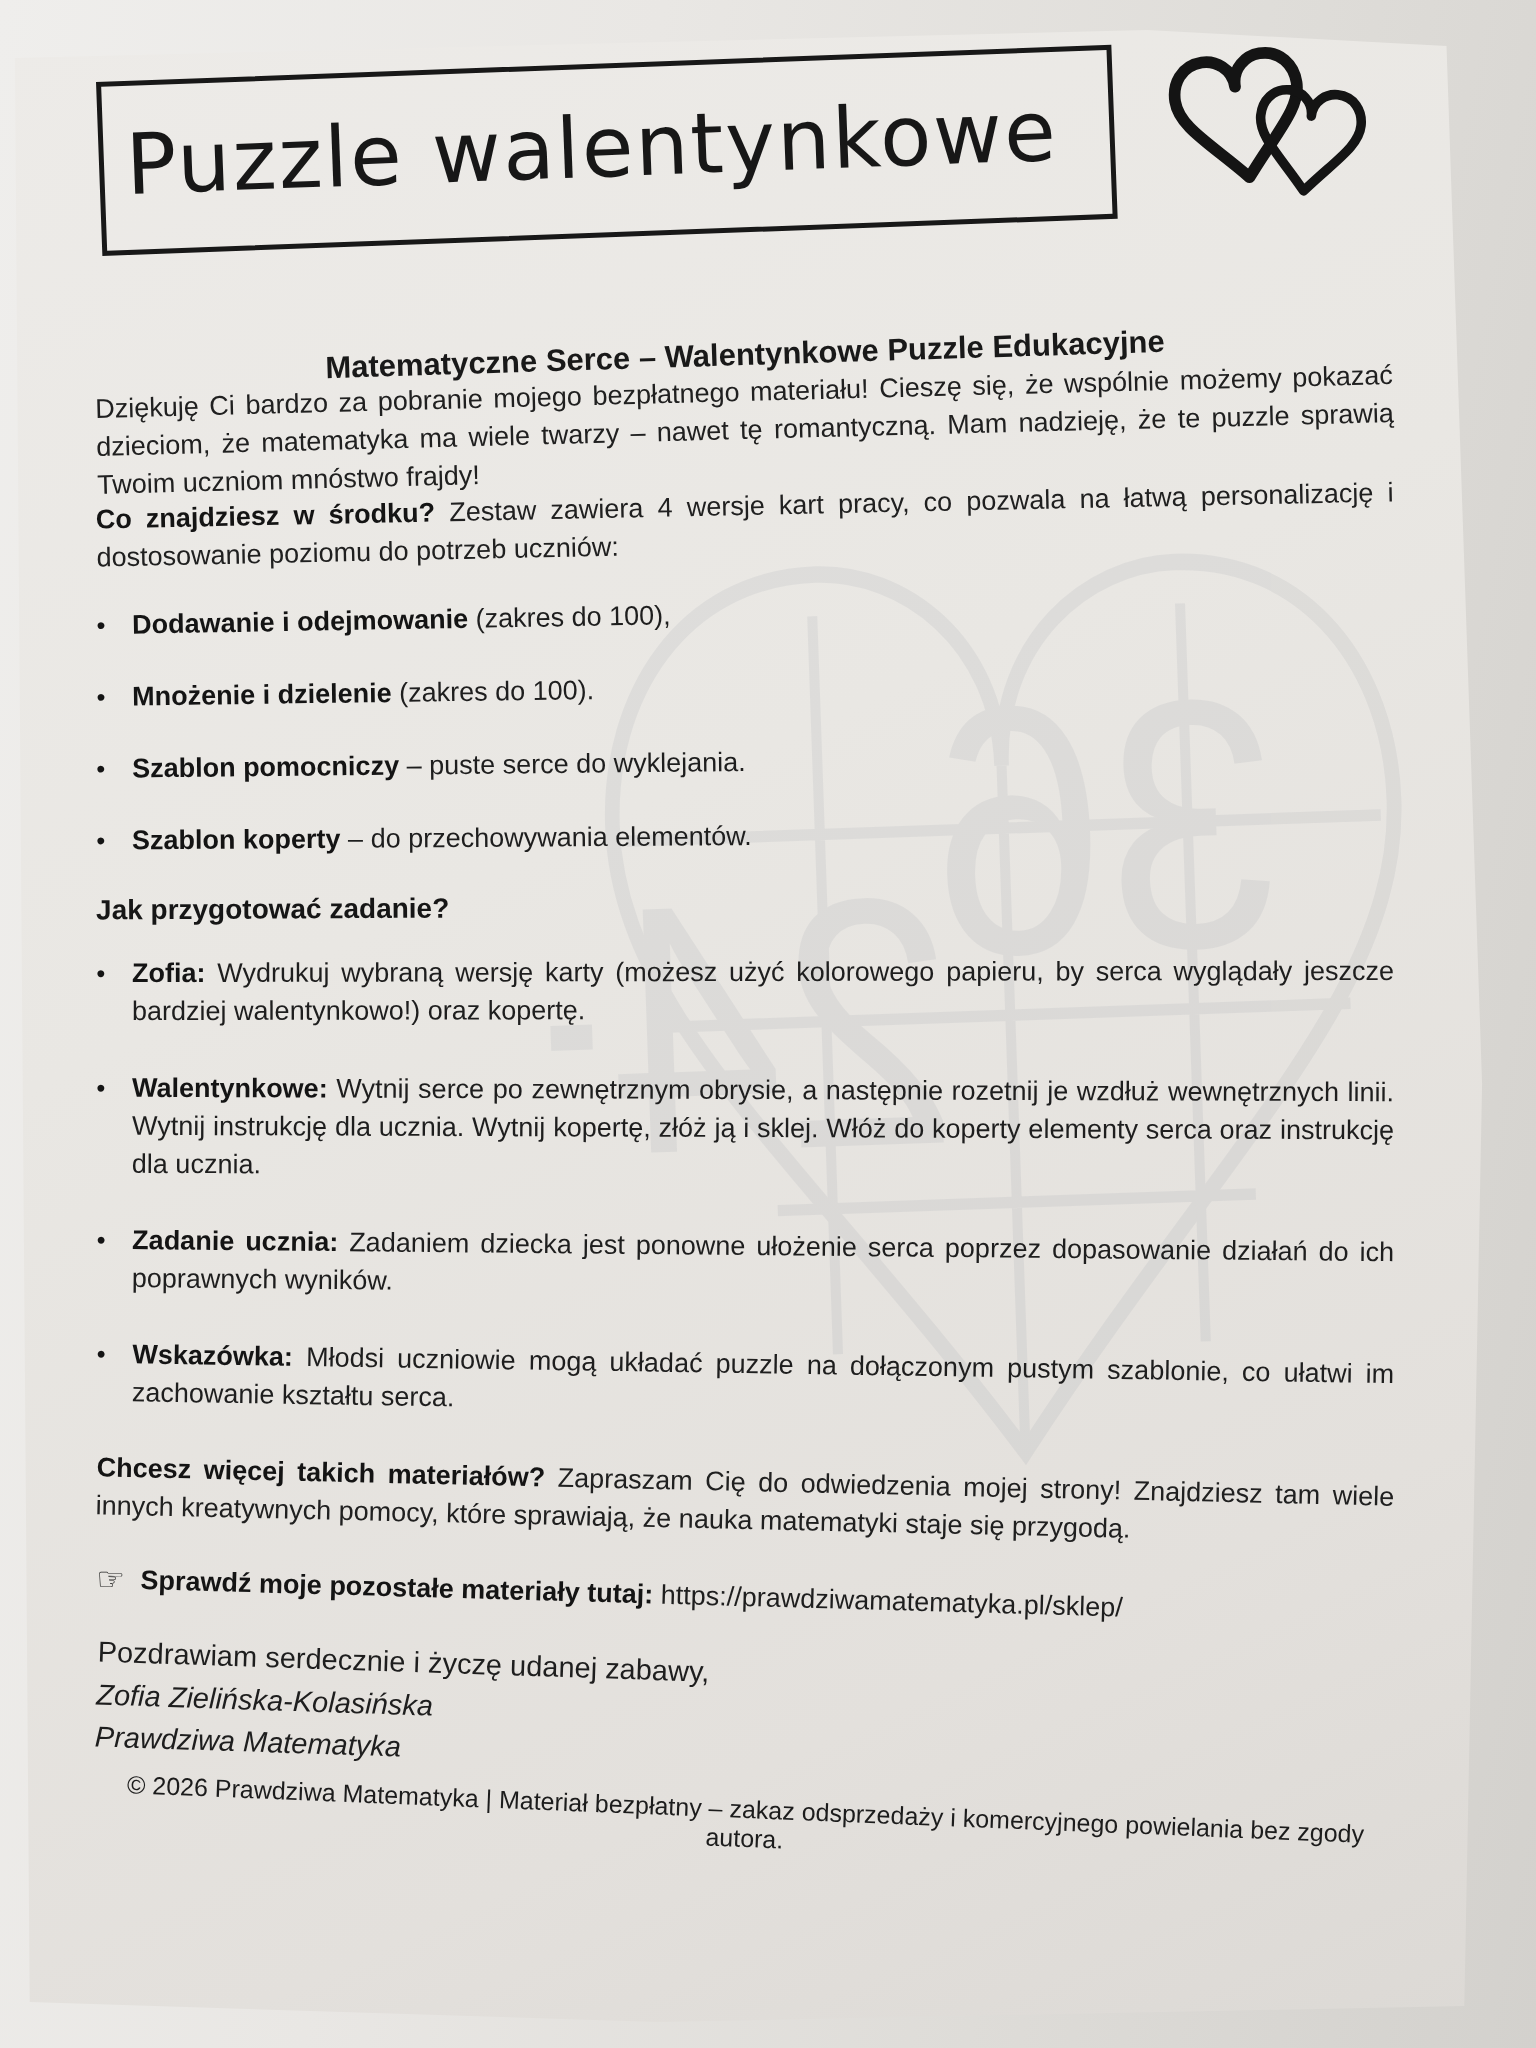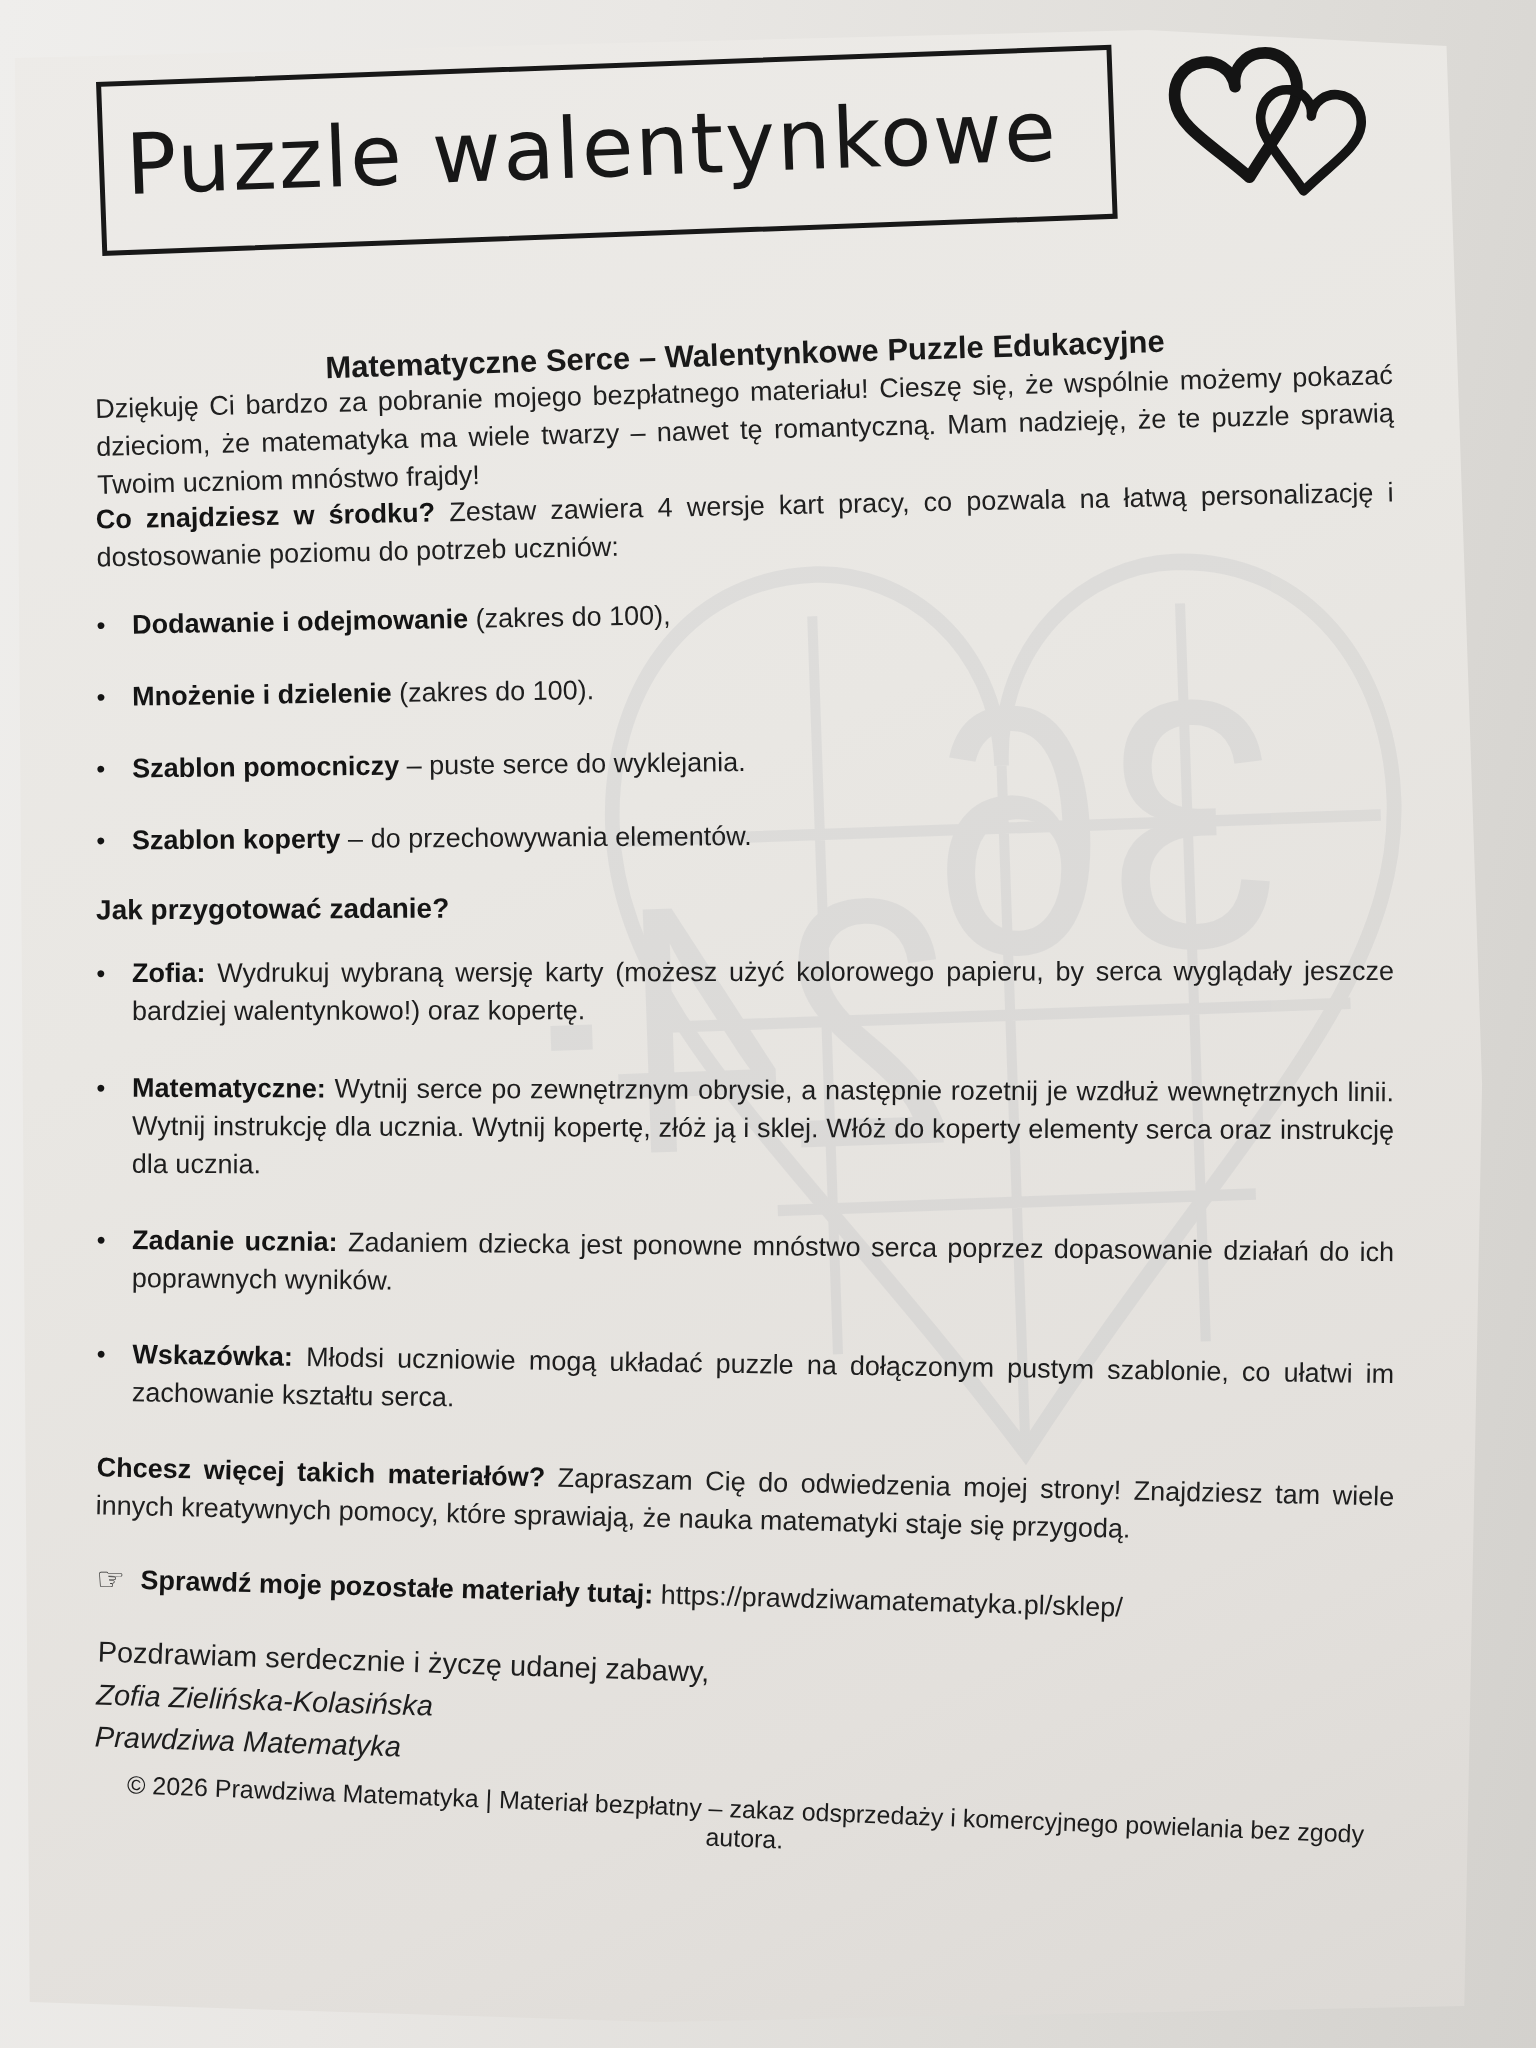--- a/index.html
+++ b/index.html
@@ -134,25 +134,25 @@
 
     <h3 class="howto-h">Jak przygotować zadanie?</h3>
 
     <ul class="bullets howto">
       <li class="bullet r5">
         <span class="dot">●</span>
         <p class="li-text"><strong class="lead">Zofia:</strong><span> Wydrukuj wybraną wersję karty (możesz użyć kolorowego papieru, by serca wyglądały jeszcze bardziej walentynkowo!) oraz kopertę.</span></p>
       </li>
       <li class="bullet r6">
         <span class="dot">●</span>
-        <p class="li-text"><strong class="lead">Matematyczne:</strong><span> Wytnij serce po zewnętrznym obrysie, a następnie rozetnij je wzdłuż wewnętrznych linii. Wytnij instrukcję dla ucznia. Wytnij kopertę, złóż ją i sklej. Włóż do koperty elementy serca oraz instrukcję dla ucznia.</span></p>
+        <p class="li-text"><strong class="lead">Walentynkowe:</strong><span> Wytnij serce po zewnętrznym obrysie, a następnie rozetnij je wzdłuż wewnętrznych linii. Wytnij instrukcję dla ucznia. Wytnij kopertę, złóż ją i sklej. Włóż do koperty elementy serca oraz instrukcję dla ucznia.</span></p>
       </li>
       <li class="bullet r7">
         <span class="dot">●</span>
-        <p class="li-text"><strong class="lead">Zadanie ucznia:</strong><span> Zadaniem dziecka jest ponowne mnóstwo serca poprzez dopasowanie działań do ich poprawnych wyników.</span></p>
+        <p class="li-text"><strong class="lead">Zadanie ucznia:</strong><span> Zadaniem dziecka jest ponowne ułożenie serca poprzez dopasowanie działań do ich poprawnych wyników.</span></p>
       </li>
       <li class="bullet r8">
         <span class="dot">●</span>
         <p class="li-text"><strong class="lead">Wskazówka:</strong><span> Młodsi uczniowie mogą układać puzzle na dołączonym pustym szablonie, co ułatwi im zachowanie kształtu serca.</span></p>
       </li>
     </ul>
 
     <p class="block outro">
       <strong class="lead">Chcesz więcej takich materiałów?</strong><span> Zapraszam Cię do odwiedzenia mojej strony! Znajdziesz tam wiele innych kreatywnych pomocy, które sprawiają, że nauka matematyki staje się przygodą.</span>
     </p>

